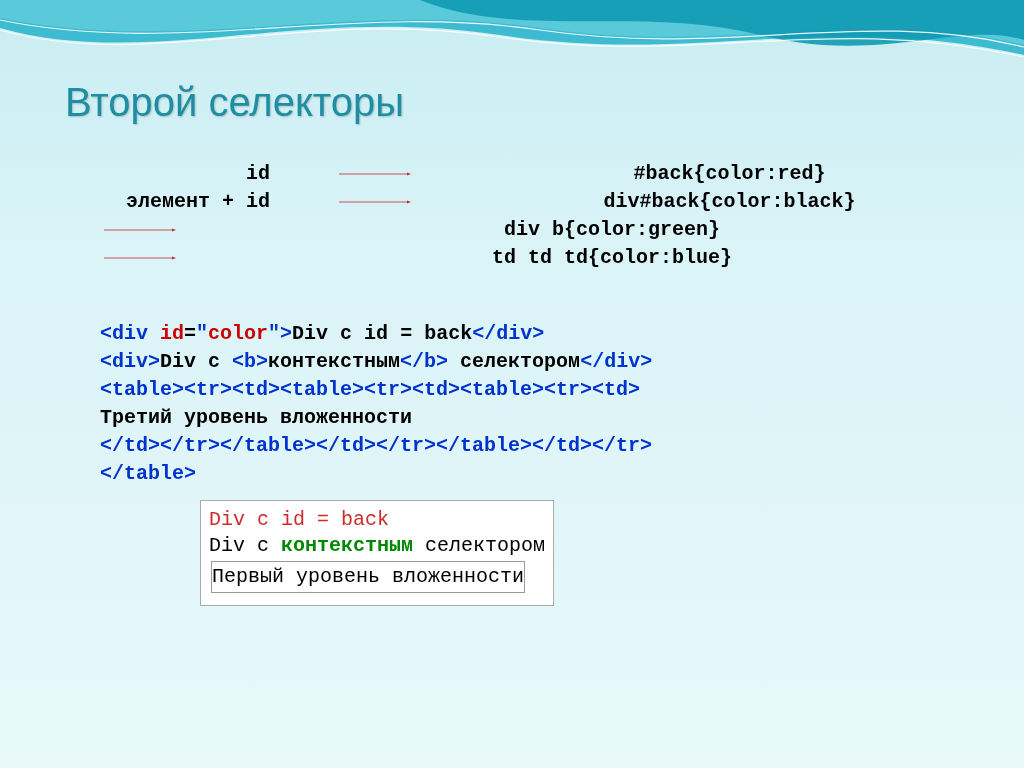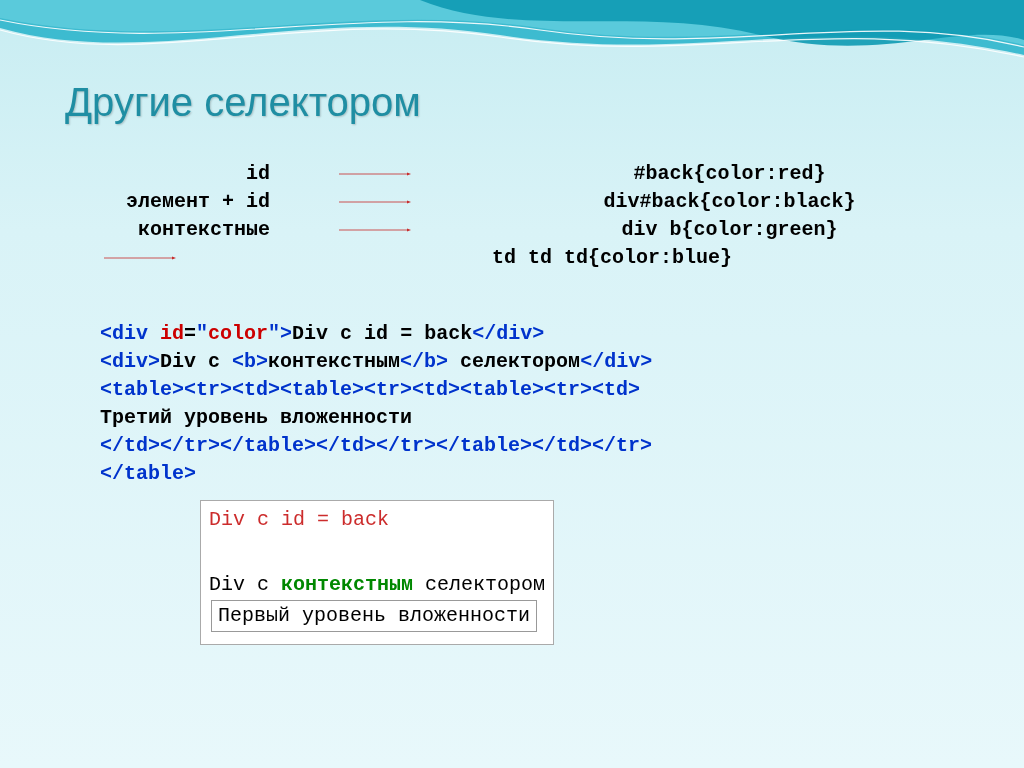--- a/index.html
+++ b/index.html
@@ -86,48 +86,48 @@
     top: 500px;
     left: 200px;
     background: #ffffff;
     border: 1px solid #aaa;
     padding: 6px 8px 10px 8px;
     font-family: "Courier New", monospace;
     font-size: 20px;
     line-height: 26px;
   }
   .res-red { color: #cc2c2c; }
-  .res-black { color: #000; margin-top: 39px; }
+  .res-black { color: #000; }
   .res-green { color: #008800; font-weight: bold; }
   .nested-table {
     border-collapse: separate;
     border-spacing: 2px;
   }
   .nested-table td {
     border: 1px solid #999;
-    padding: 2px 6px;
+    padding: 2px 0;
     font-family: "Courier New", monospace;
     font-size: 20px;
   }
   .nest-lvl3 { color: #1a2fd6; }
 </style>
 </head>
 <body>
 
 <div class="slide">
 
   <svg class="wave-top" viewBox="0 0 1024 90" preserveAspectRatio="none">
     <path d="M0,28 C150,70 300,5 500,35 C700,65 820,10 1024,55 L1024,0 L0,0 Z" fill="#24b2c9" opacity="0.85"></path>
     <path d="M0,18 C180,55 350,0 540,28 C730,56 860,5 1024,45 L1024,0 L0,0 Z" fill="#6ed3e3" opacity="0.6"></path>
     <path d="M420,0 C520,40 640,5 760,35 C880,65 960,20 1024,40 L1024,0 Z" fill="#0e9ab2" opacity="0.9"></path>
     <path d="M0,30 C150,72 300,7 500,37 C700,67 820,12 1024,57" fill="none" stroke="#ffffff" stroke-width="1.2" opacity="0.9"></path>
     <path d="M0,20 C180,57 350,2 540,30 C730,58 860,7 1024,47" fill="none" stroke="#ffffff" stroke-width="1.2" opacity="0.9"></path>
   </svg>
 
-  <div class="title">Другие селектором</div>
+  <div class="title">Второй селекторы</div>
 
   <div class="selector-block">
     <div class="selector-row">
       <div class="sel-label">id</div>
       <div class="arrow-cell">
         <svg class="arrow" viewBox="0 0 180 10">
           <line x1="0" y1="5" x2="170" y2="5" stroke="#c82a2a" stroke-width="2"></line>
           <polygon points="170,1 180,5 170,9" fill="#c82a2a"></polygon>
         </svg>
       </div>
@@ -137,21 +137,20 @@
       <div class="sel-label">элемент + id</div>
       <div class="arrow-cell">
         <svg class="arrow" viewBox="0 0 180 10">
           <line x1="0" y1="5" x2="170" y2="5" stroke="#c82a2a" stroke-width="2"></line>
           <polygon points="170,1 180,5 170,9" fill="#c82a2a"></polygon>
         </svg>
       </div>
       <div class="sel-code">div#back{color:black}</div>
     </div>
     <div class="selector-row">
-      <div class="sel-label">контекстные</div>
       <div class="arrow-cell">
         <svg class="arrow" viewBox="0 0 180 10">
           <line x1="0" y1="5" x2="170" y2="5" stroke="#c82a2a" stroke-width="2"></line>
           <polygon points="170,1 180,5 170,9" fill="#c82a2a"></polygon>
         </svg>
       </div>
       <div class="sel-code">div b{color:green}</div>
     </div>
     <div class="selector-row">
       <div class="arrow-cell">

